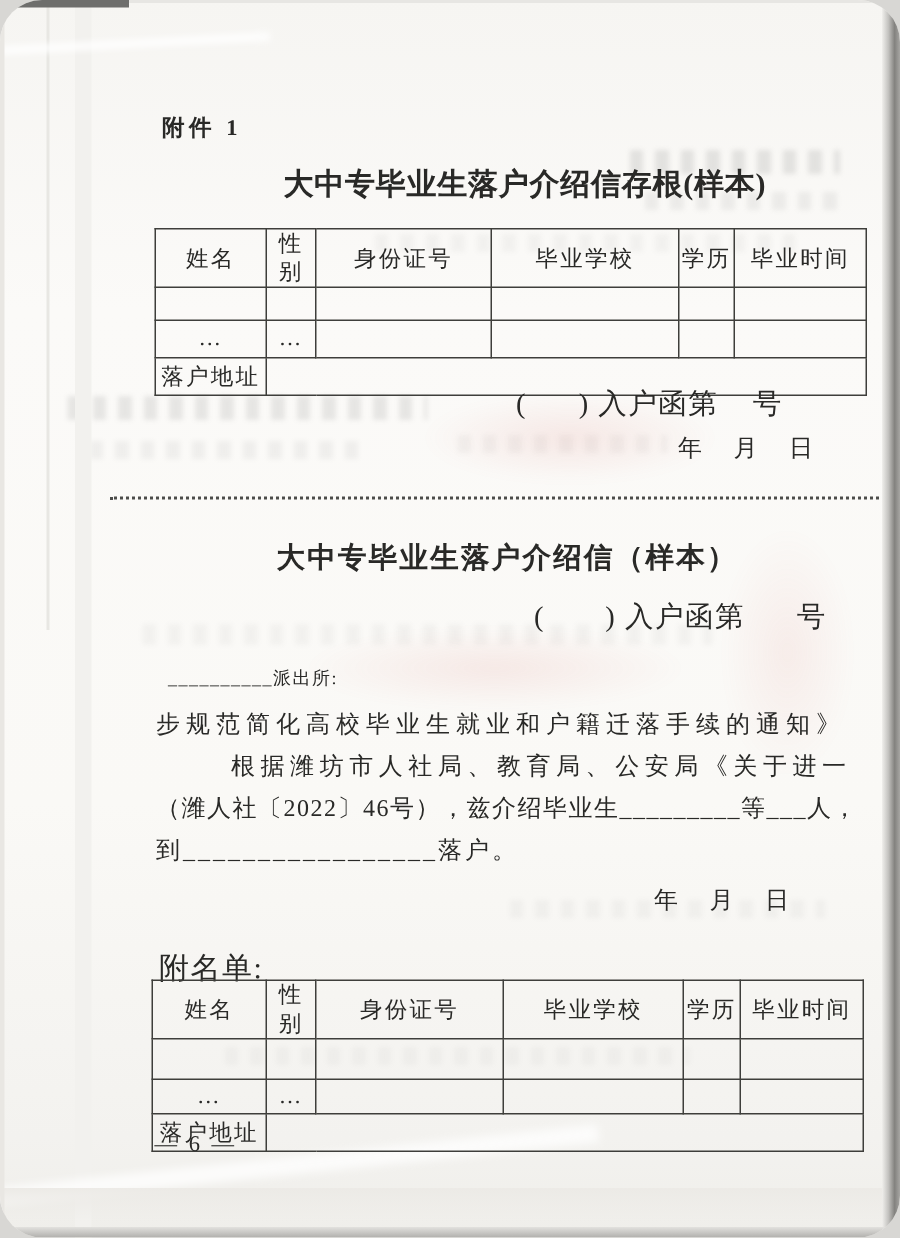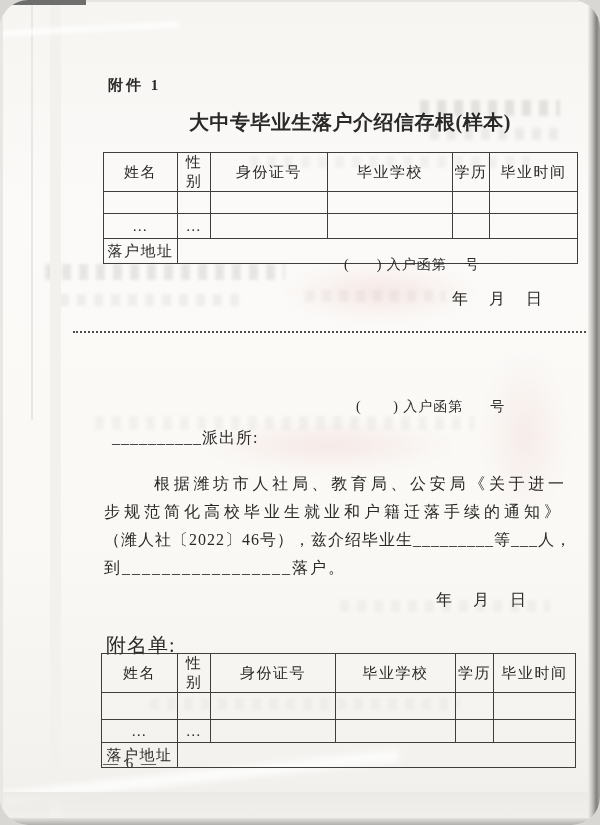--- a/index.html
+++ b/index.html
@@ -44,26 +44,26 @@
   .doc-title2{left:78px;width:520px;top:359px;text-align:center;font-size:19px;font-weight:bold;letter-spacing:1.5px;}
 
   table.doc{border-collapse:collapse;table-layout:fixed;width:474px;background:transparent;}
   table.doc td,table.doc th{border:1px solid #3e3e3b;font-size:15px;font-weight:normal;
     text-align:center;letter-spacing:1.5px;padding:0;overflow:hidden;}
   #stub-table{left:103px;top:152px;}
   #list-table{left:101px;top:653px;}
   tr.rh{height:27px;} tr.r1{height:22px;} tr.r2{height:25px;} tr.r3{height:25px;margin-left:20px;}
   td.ellip{font-size:13px;letter-spacing:1px;}
 
-  .no-line{font-size:14px;letter-spacing:1px;}
+  .no-line{font-size:19px;letter-spacing:1px;}
   .stub-no{left:344px;top:256px;}
   .stub-date{left:452px;top:289px;font-size:16px;letter-spacing:1px;}
   .dotted-sep{left:73px;top:331px;width:513px;height:0;border-top:2px dotted #4c4c4a;}
   .letter-no{left:356px;top:398px;}
-  .salutation{left:112px;top:428px;font-size:16px;letter-spacing:1px;}
+  .salutation{left:112px;top:444px;font-size:12px;letter-spacing:1px;}
   .body-text{left:104px;top:470px;width:468px;font-size:16px;line-height:28px;}
   .body-line{white-space:nowrap;}
   .bl-0{letter-spacing:3.7px;text-indent:50px;}
   .bl-1{letter-spacing:4px;}
   .bl-2{letter-spacing:1px;}
   .bl-3{letter-spacing:2px;}
   .letter-date{left:436px;top:590px;font-size:16px;letter-spacing:1px;}
   .seal-note{left:396px;top:612px;font-size:12px;letter-spacing:1.5px;}
   .list-label{left:106px;top:632px;font-size:20px;letter-spacing:1px;}
   .page-number{left:103px;top:755px;font-size:15px;letter-spacing:2px;}
@@ -140,26 +140,27 @@
       <td colspan="5"></td>
     </tr>
   </tbody>
     </table>
 
   <div class="abs pre no-line stub-no">(      ) 入户函第    号</div>
   <div class="abs pre stub-date">年    月    日</div>
 
   <div class="abs dotted-sep"></div>
 
+  <div class="abs doc-title2">大中专毕业生落户介绍信（样本）</div>
   <div class="abs pre no-line letter-no">(       ) 入户函第      号</div>
   <div class="abs salutation">__________派出所:</div>
 
   <div class="abs body-text">
+    <div class="body-line bl-1">步规范简化高校毕业生就业和户籍迁落手续的通知》</div>
     <div class="body-line bl-0">根据潍坊市人社局、教育局、公安局《关于进一</div>
-    <div class="body-line bl-1">步规范简化高校毕业生就业和户籍迁落手续的通知》</div>
     <div class="body-line bl-2">（潍人社〔2022〕46号），兹介绍毕业生_________等___人，</div>
     <div class="body-line bl-3">到_________________落户。</div>
   </div>
 
   <div class="abs pre letter-date">年    月    日</div>
   <div class="abs list-label">附名单:</div>
 
   <table class="abs doc" id="list-table">
     <colgroup>
       <col style="width:76px">

